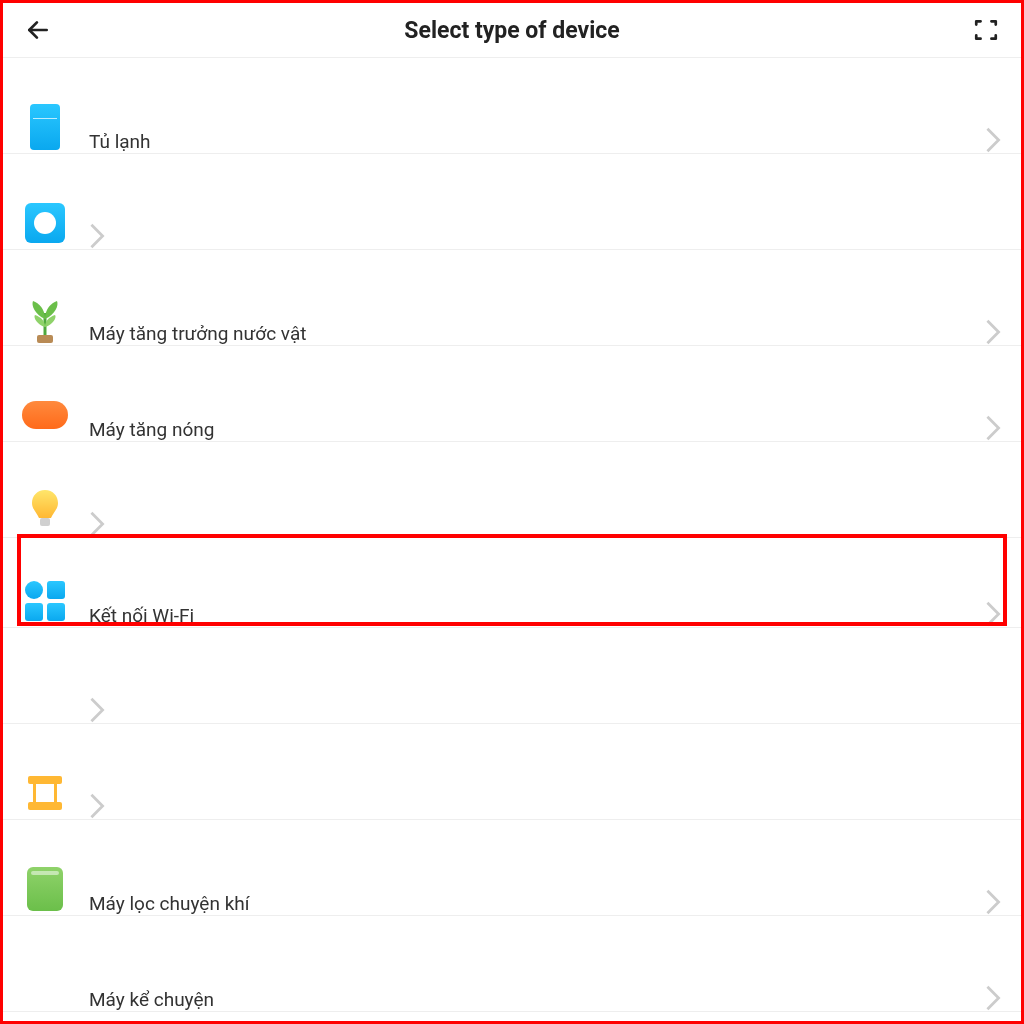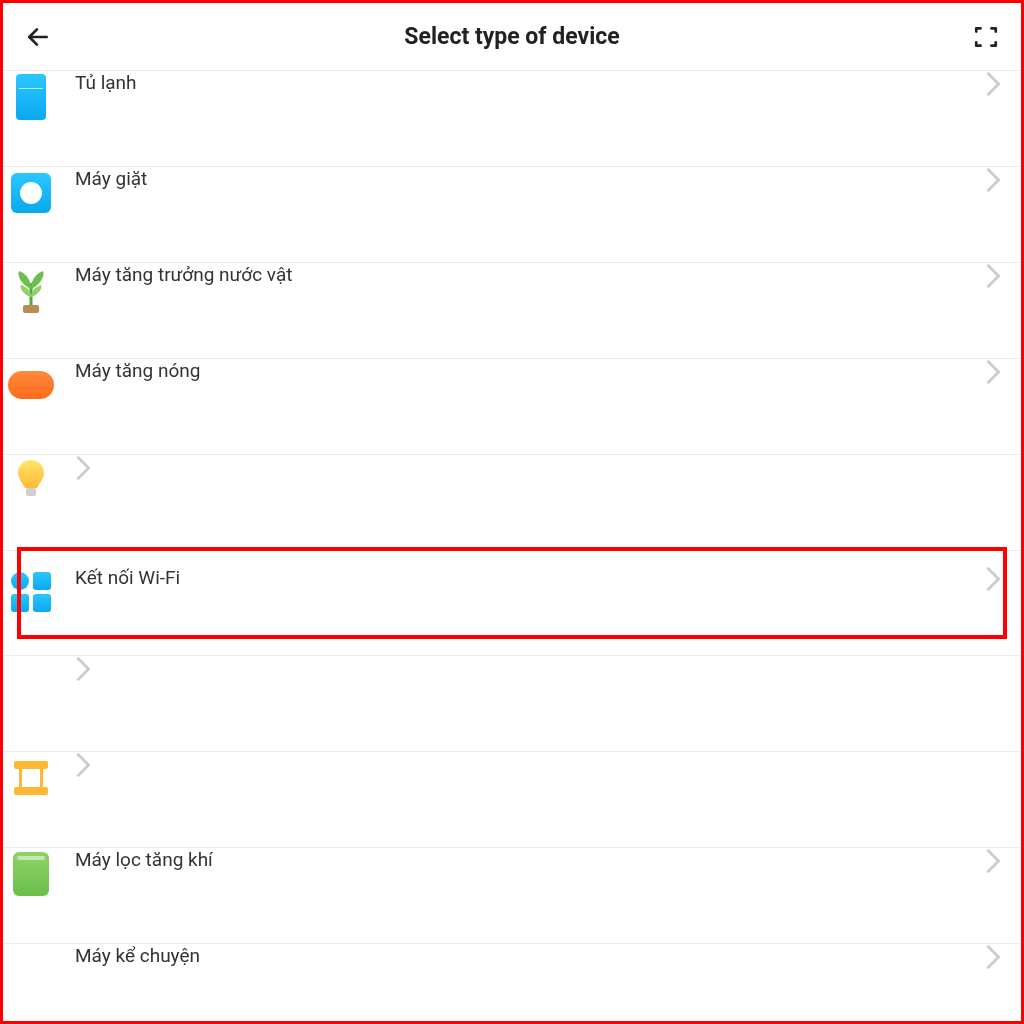--- a/index.html
+++ b/index.html
@@ -16,37 +16,37 @@
     border: 3px solid red;
     background: #fff;
     display: flex;
     flex-direction: column;
   }
   .header {
     display: flex;
     align-items: center;
     padding: 16px 22px;
     border-bottom: 1px solid #eee;
-    height: 68px;
+    height: 55px;
   }
   .back-btn { width: 34px; display: flex; justify-content: flex-start; }
   .title {
     flex: 1;
     text-align: center;
     font-weight: 700;
     font-size: 23px;
     color: #222;
   }
   .scan-btn { width: 34px; display: flex; justify-content: flex-end; }
   .list { flex: 1; overflow: hidden; }
   .row {
     display: flex;
-    align-items: flex-start;
+    align-items: flex-end;
     height: 96px;
-    padding: 0 20px 0 2px;
+    padding: 0 20px 0 16px;
     border-bottom: 1px solid #eee;
     position: relative;
   }
   .row .icon-wrap {
     width: 52px;
     height: 52px;
     display: flex;
     align-items: center;
     justify-content: center;
     margin-right: 18px;
@@ -59,21 +59,21 @@
   .row .chev { color: #ccc; }
   .highlight-box {
     position: absolute;
     left: 0; right: 0;
     top: 553px;
     height: 81px;
     border: 4px solid red;
     pointer-events: none;
     margin: 0 14px;
   }
-  .row.wifi { height: 90px; margin-top: 15px; }
+  .row.wifi { height: 90px; }
   
   .ic-fridge {
     width: 30px; height: 46px;
     background: linear-gradient(180deg,#2ac7ff 0%,#0aa8ef 100%);
     border-radius: 4px;
     position: relative;
   }
   .ic-fridge::after { content:""; position:absolute; left:3px; right:3px; top:14px; height:1px; background:rgba(255,255,255,.7);}
   .ic-washer {
     width: 40px; height: 40px;
@@ -129,21 +129,20 @@
       <div class="label">Tủ lạnh</div>
       <svg class="chev" width="16" height="26" viewBox="0 0 8 14" fill="none" stroke="currentColor" stroke-width="1.5">
           <polyline points="1 1 7 7 1 13"></polyline>
         </svg>
     </div>
 
     <div class="row">
       <div class="icon-wrap">
           <div class="ic-washer"></div>
         </div>
-      <div class="label">Máy giặt</div>
       <svg class="chev" width="16" height="26" viewBox="0 0 8 14" fill="none" stroke="currentColor" stroke-width="1.5">
           <polyline points="1 1 7 7 1 13"></polyline>
         </svg>
     </div>
 
     <div class="row">
       <div class="icon-wrap">
         <svg width="48" height="48" viewBox="0 0 48 48">
           <path d="M24 44 V18" stroke="#4fa83d" stroke-width="3"></path>
           <path d="M24 24 C14 20 10 10 12 6 C18 8 24 14 24 24" fill="#6bbf4a"></path>
@@ -220,21 +219,21 @@
       </div>
       <svg class="chev" width="16" height="26" viewBox="0 0 8 14" fill="none" stroke="currentColor" stroke-width="1.5">
           <polyline points="1 1 7 7 1 13"></polyline>
         </svg>
     </div>
 
     <div class="row">
       <div class="icon-wrap">
           <div class="ic-air"></div>
         </div>
-      <div class="label">Máy lọc tăng khí</div>
+      <div class="label">Máy lọc chuyện khí</div>
       <svg class="chev" width="16" height="26" viewBox="0 0 8 14" fill="none" stroke="currentColor" stroke-width="1.5">
           <polyline points="1 1 7 7 1 13"></polyline>
         </svg>
     </div>
 
     <div class="row">
       <div class="icon-wrap"></div>
       <div class="label">Máy kể chuyện</div>
       <svg class="chev" width="16" height="26" viewBox="0 0 8 14" fill="none" stroke="currentColor" stroke-width="1.5">
           <polyline points="1 1 7 7 1 13"></polyline>

